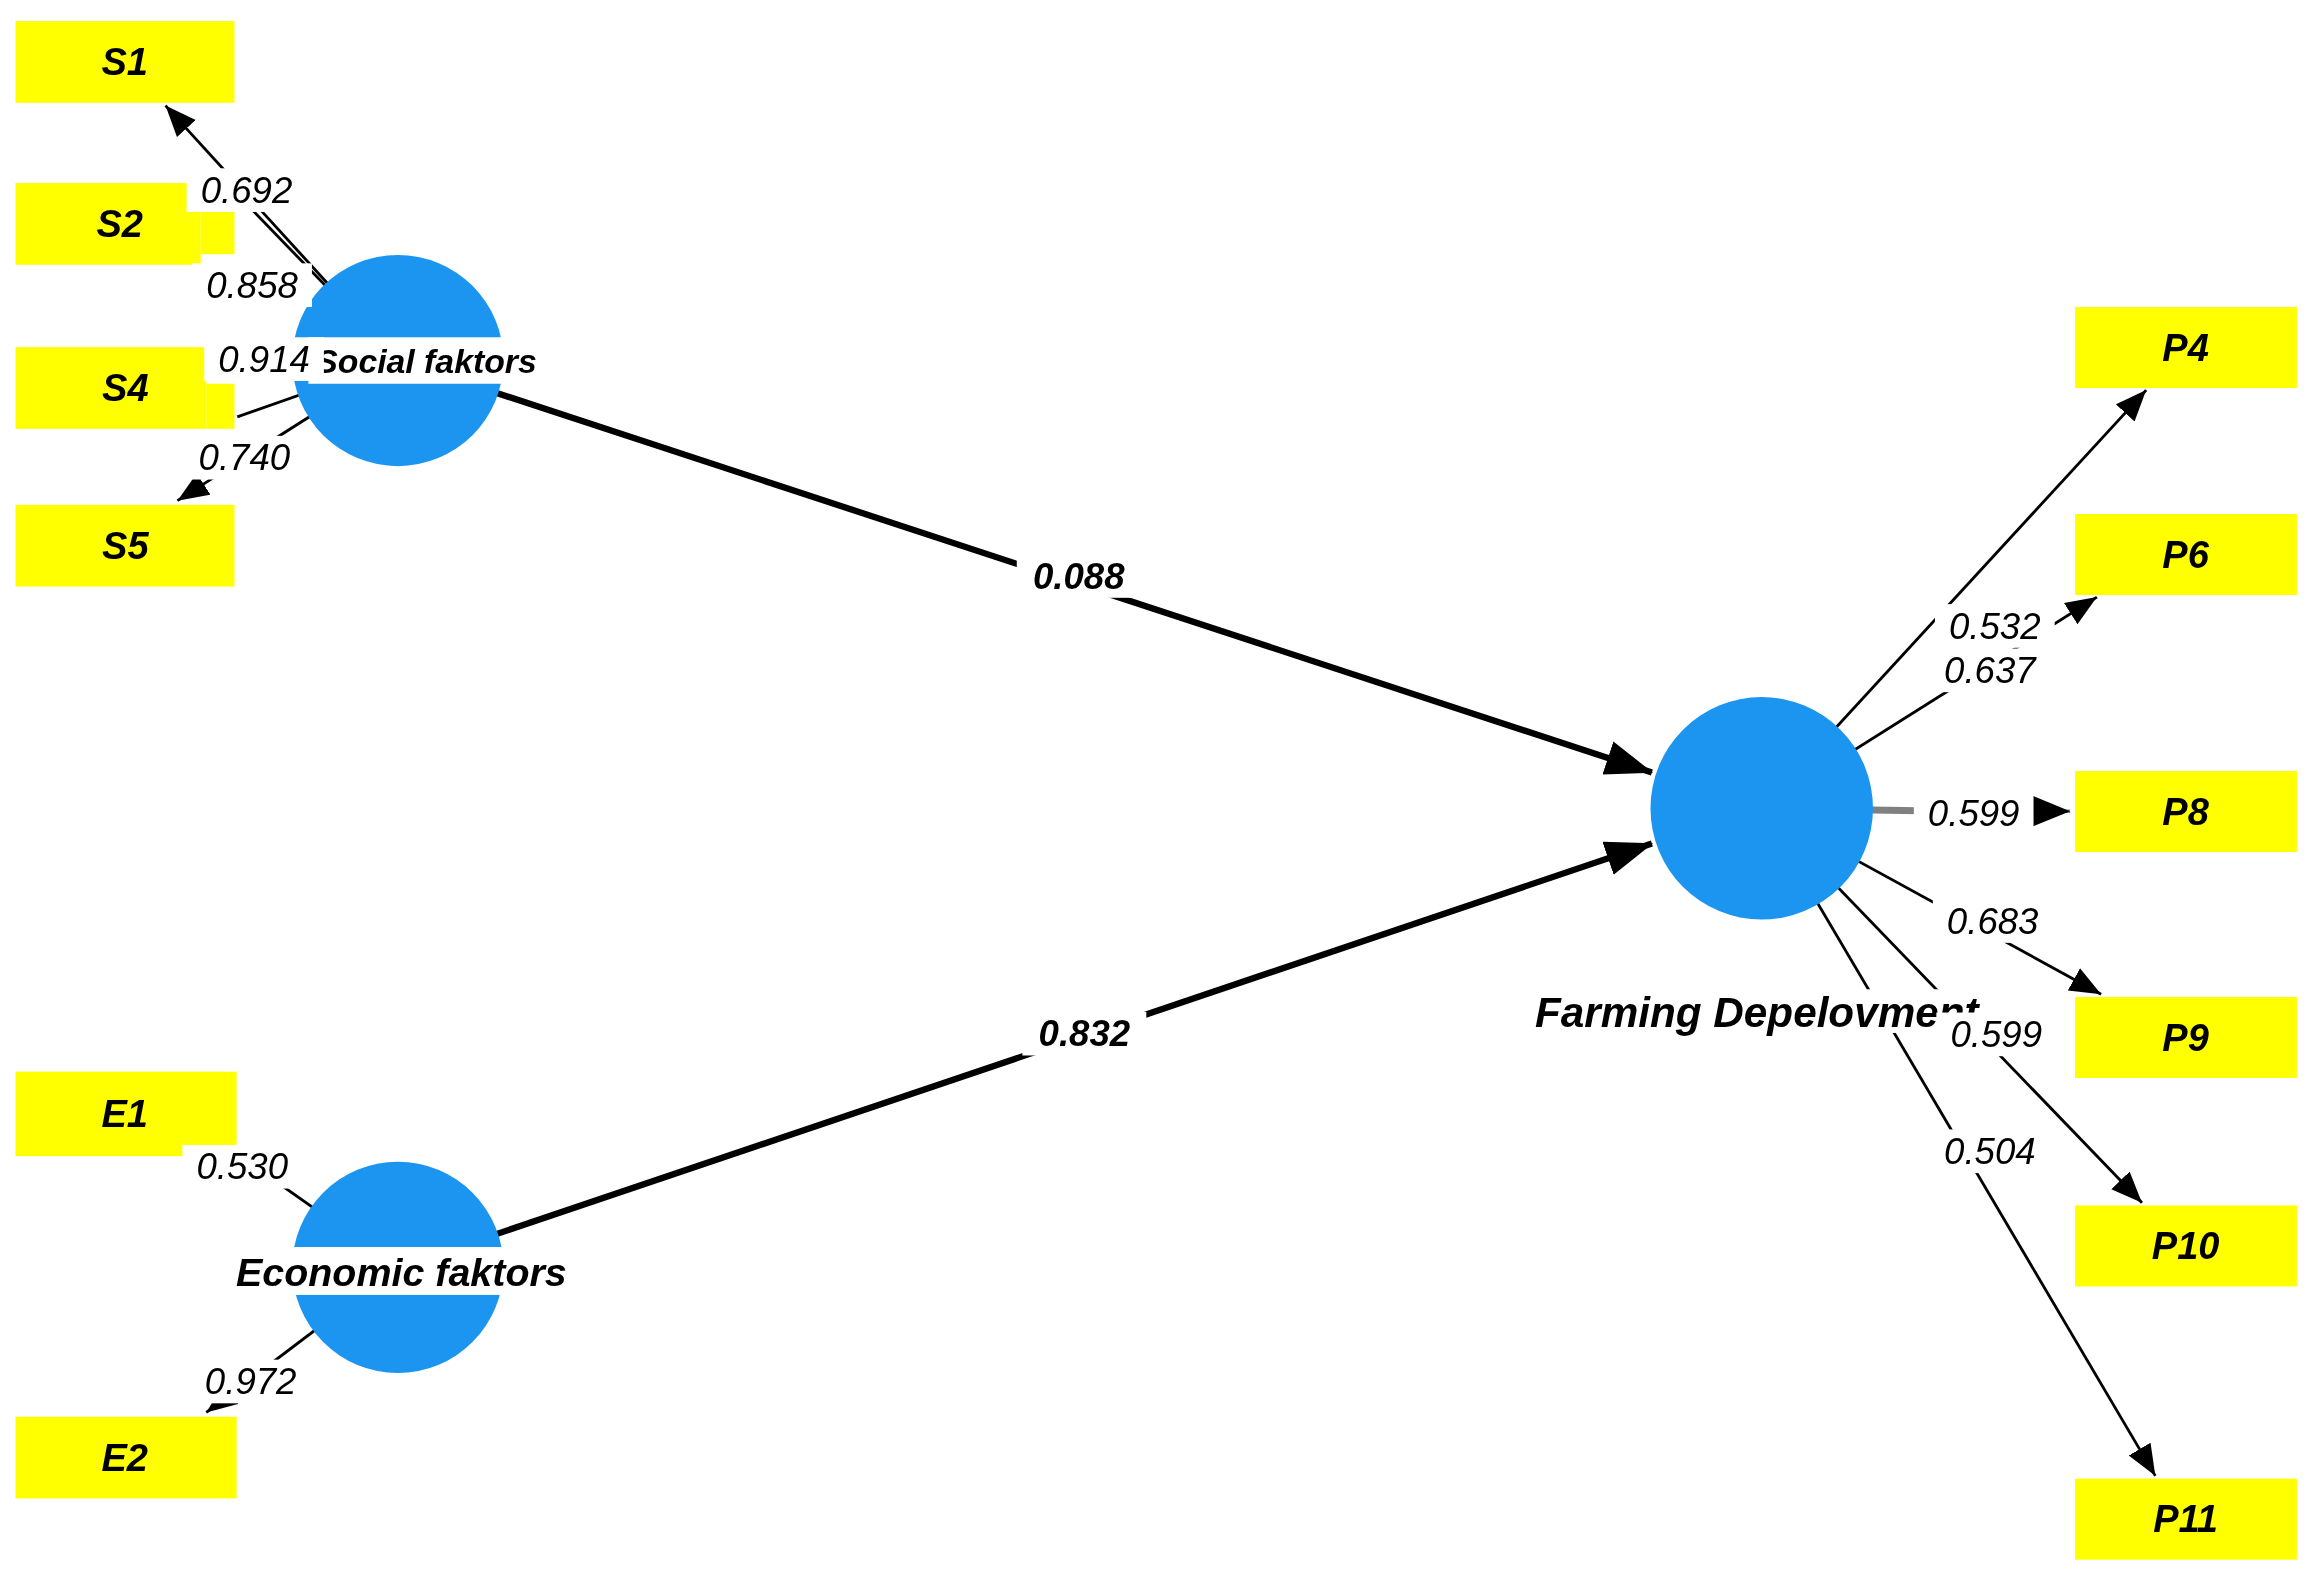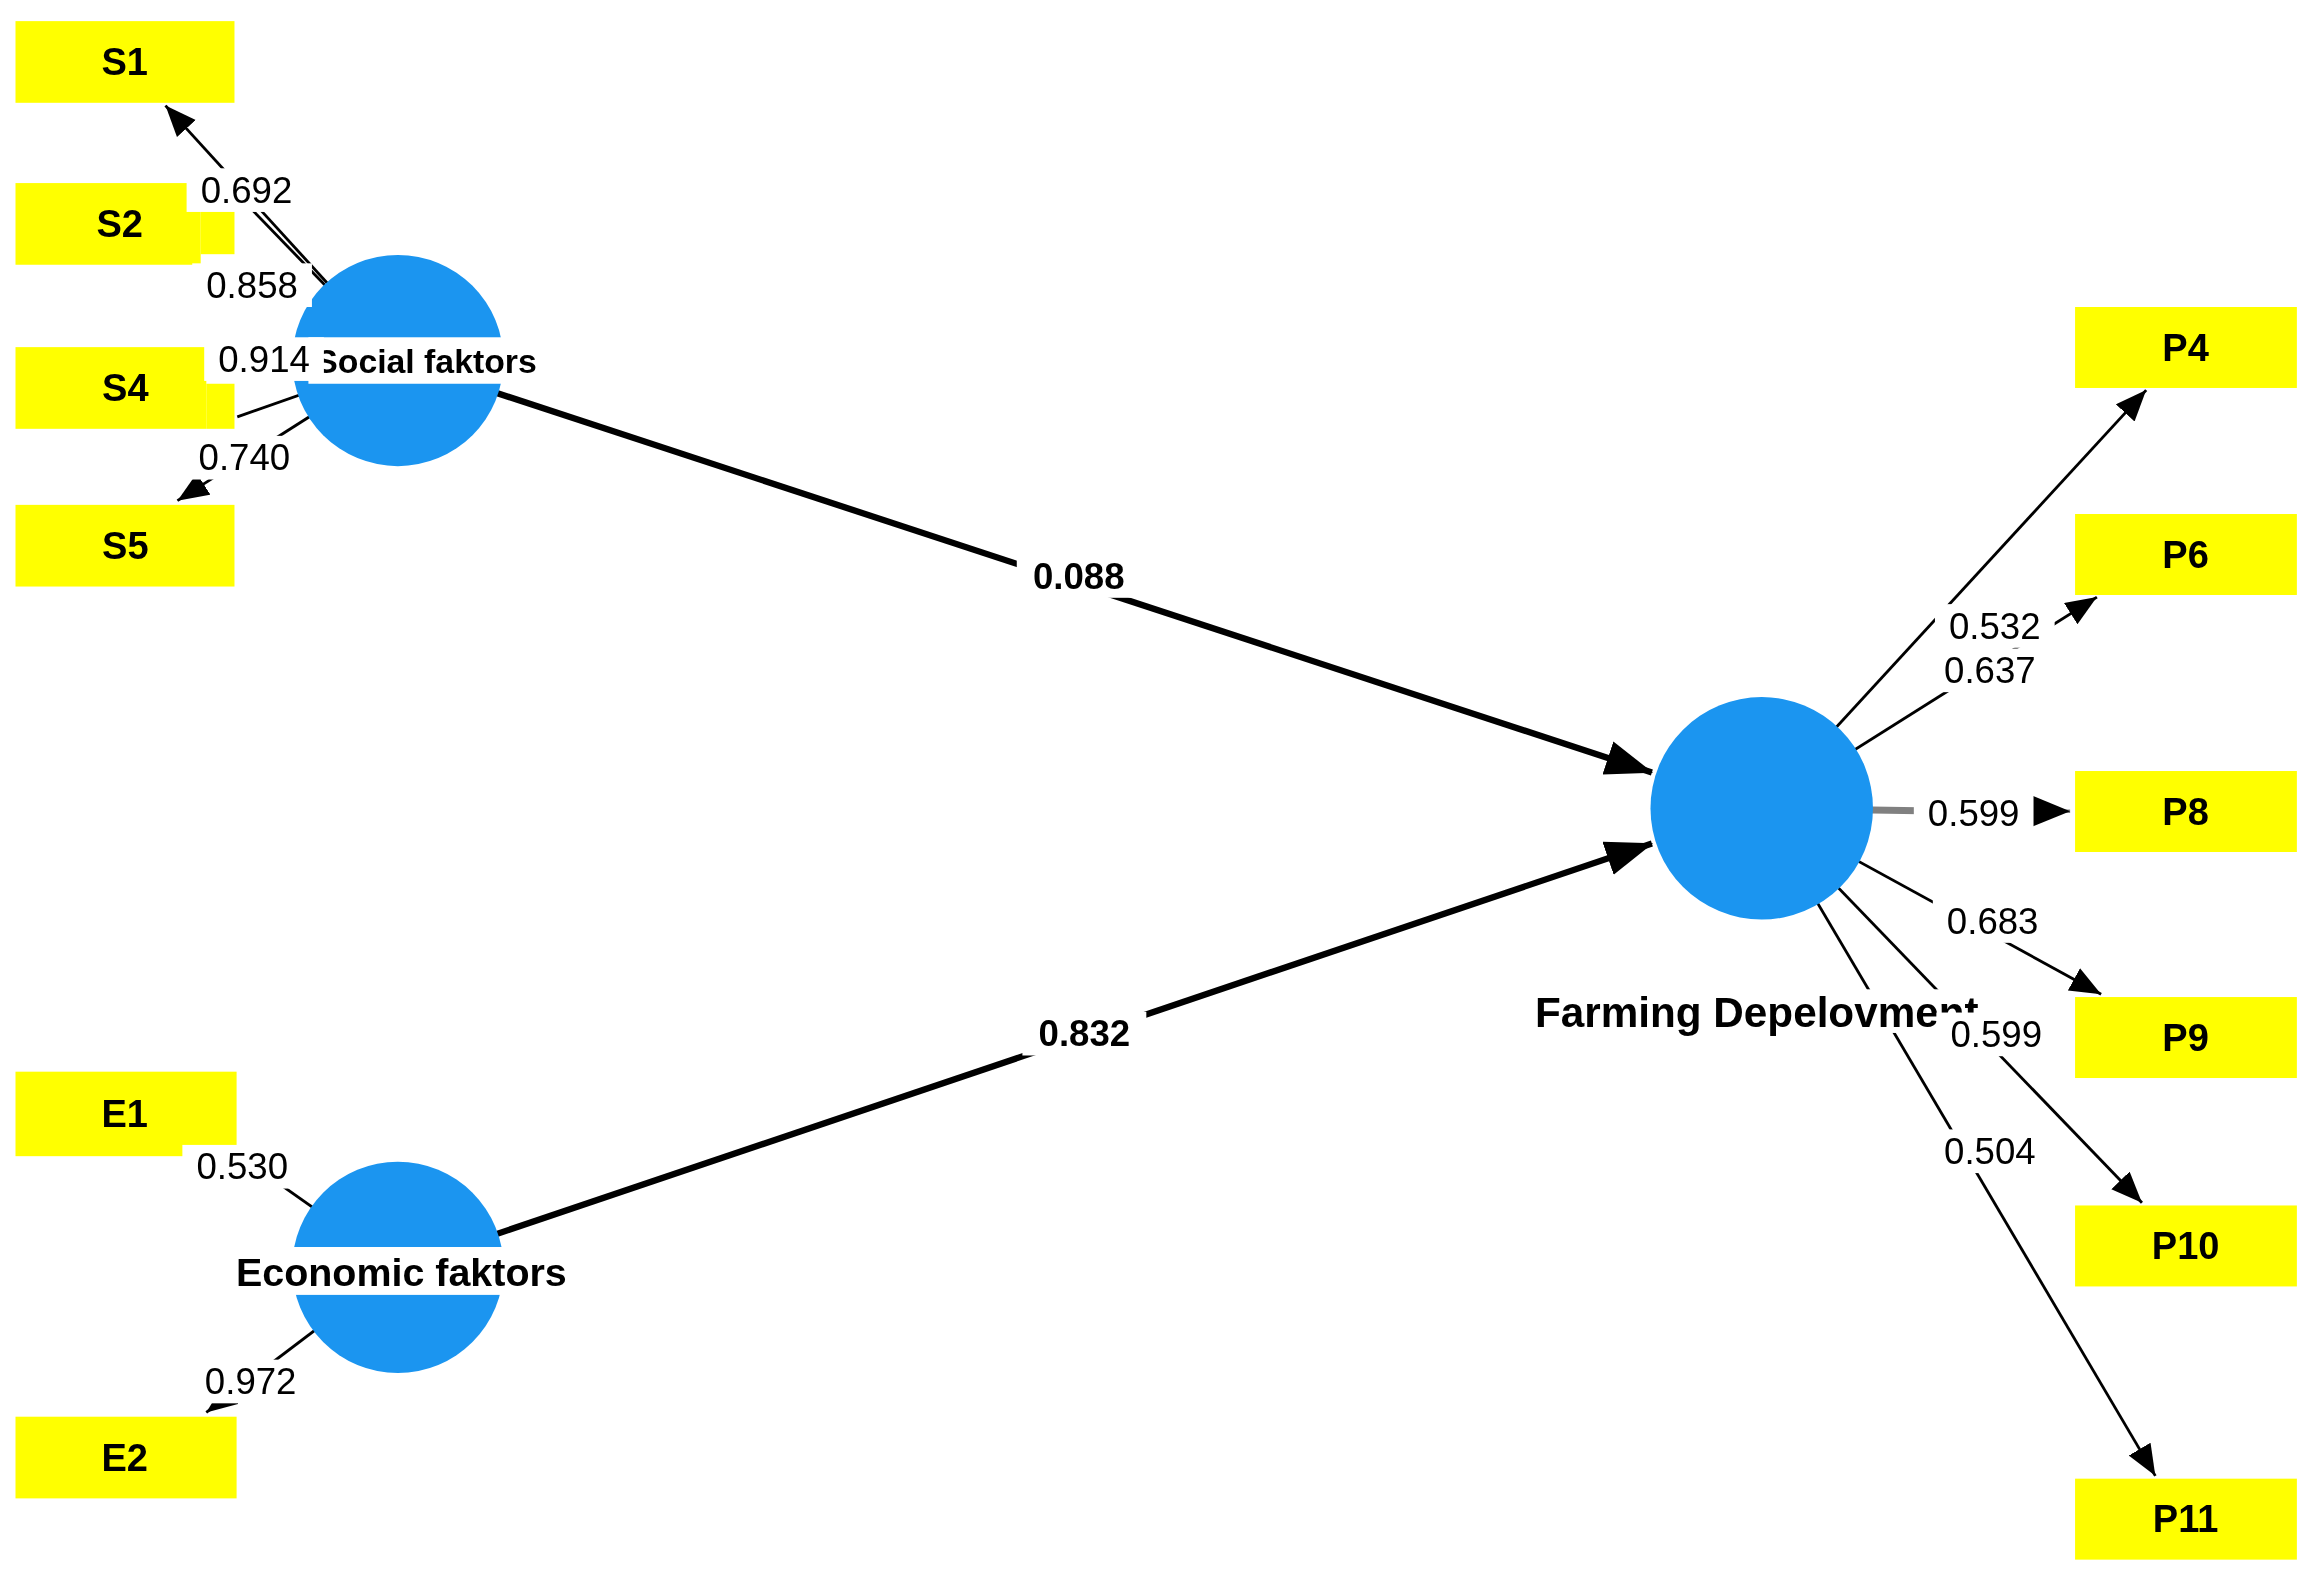--- a/index.html
+++ b/index.html
@@ -1,16 +1,16 @@
 <!DOCTYPE html>
 <html style="font-size:11.3px"><head>
 <meta charset="utf-8">
 <style>
   html, body { margin: 0; padding: 0; background: #ffffff; }
-  .canvas-wrap { width: 100%; }
+  .canvas-wrap { width: 100%; font-style: italic; }
   svg { display: block; width: 100%; height: auto; background: #ffffff; }
   text {
     font-family: "Liberation Sans", "DejaVu Sans", sans-serif;
     fill: #000000;
   }
   .box-label   { font-size: 54px; font-weight: bold; }
   .loading-lbl { font-size: 52px; font-weight: normal; }
   .path-lbl    { font-size: 52px; font-weight: bold; }
   .construct-lbl { font-weight: bold; }
   .lbl-bg { fill: #ffffff; }

